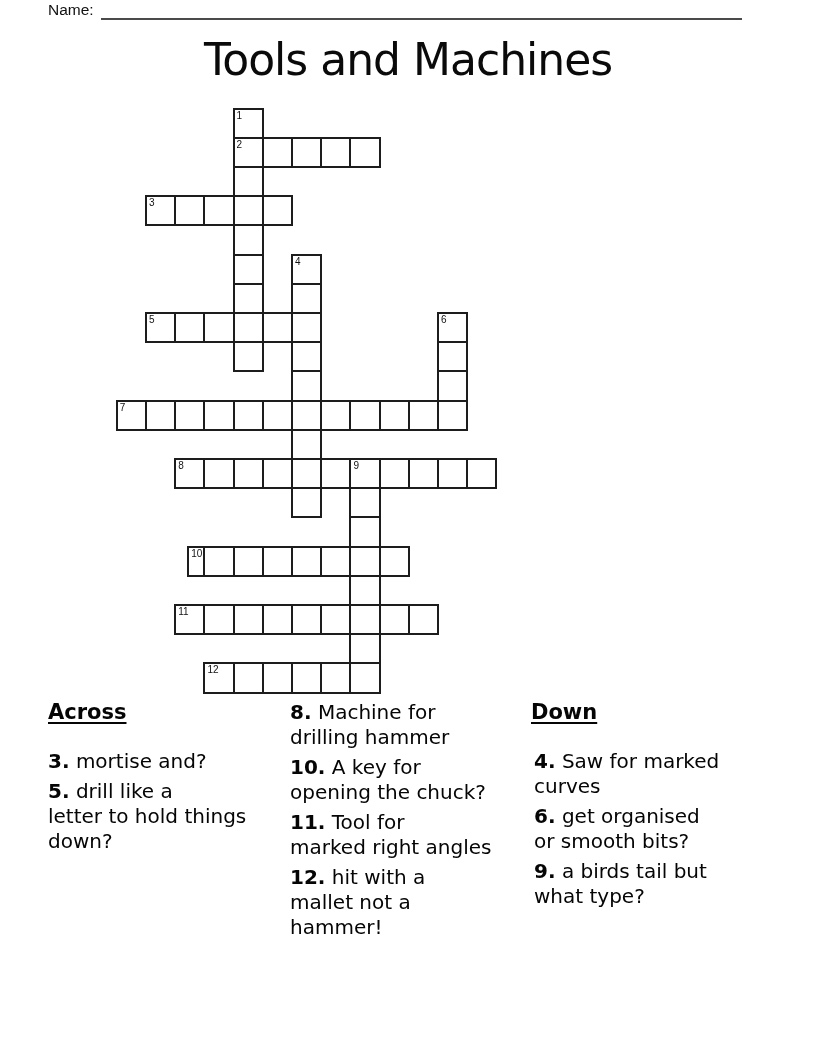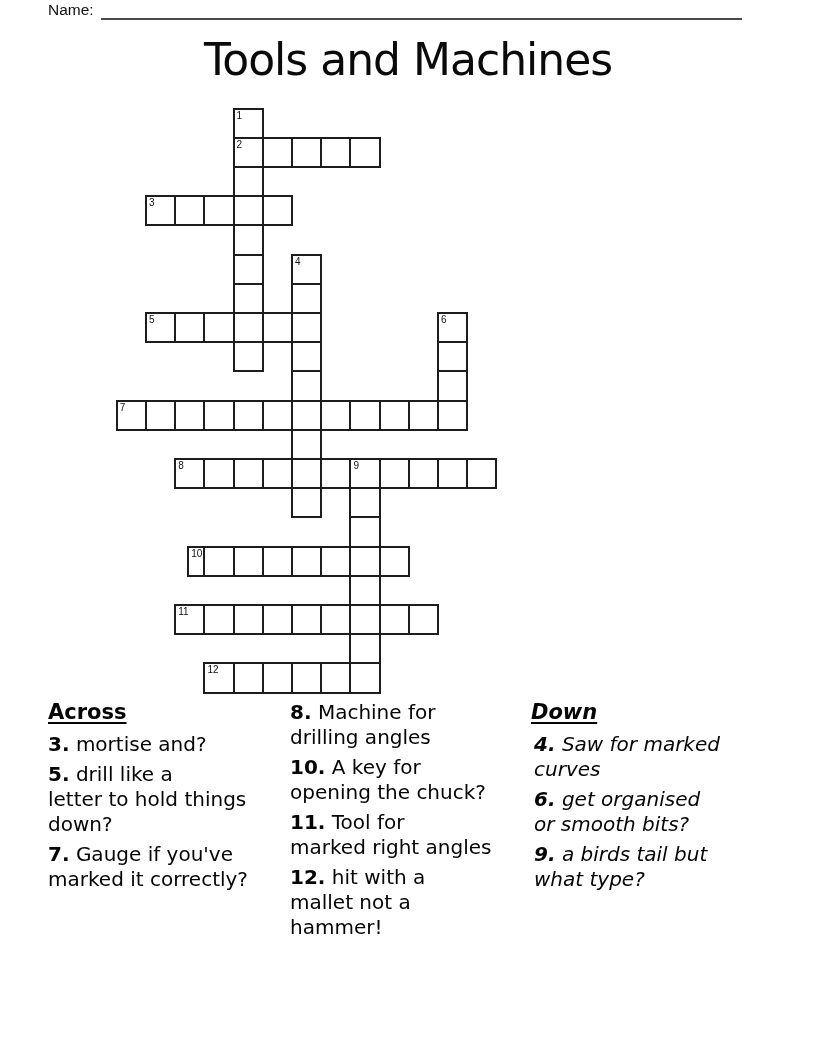--- a/index.html
+++ b/index.html
@@ -29,25 +29,25 @@
   }
   .cellnum{
     position:absolute;left:2px;top:0;
     font-family:"Liberation Sans",sans-serif;font-size:10px;line-height:11px;color:#111;
   }
   
   .clues{position:absolute;top:700px;left:0;width:816px;font-size:20px;line-height:25px;color:#050505;}
   .col{position:absolute;top:0;}
   .col1{left:48px;width:238px;}
   .col2{left:290px;width:242px;}
-  .col3{left:531px;width:245px;font-style:italic;}
+  .col3{left:531px;width:245px;}
   .heading{
     font-weight:bold;font-size:21px;
     text-decoration:underline;text-decoration-thickness:2px;text-underline-offset:3px;
-    margin-bottom:7px;
+    margin-bottom:24px;
   }
   .clue{margin-bottom:5px;}
   .cnum{font-weight:bold;}
   .ctext{white-space:pre-line;}
   .col3 .clue{padding-left:3px;}
 </style>
 </head>
 <body>
 
 <div class="page">
@@ -166,27 +166,25 @@
     </div>
 
   <div class="clues">
 
     <div class="col col1">
       <div class="heading">Across</div>
       <div class="clue"><b class="cnum">3.</b> <span class="ctext">mortise and?</span></div>
       <div class="clue"><b class="cnum">5.</b> <span class="ctext">drill like a
 letter to hold things
 down?</span></div>
-      <div class="clue"><b class="cnum">7.</b> <span class="ctext">Gauge if you've
-marked it correctly?</span></div>
     </div>
 
     <div class="col col2">
       <div class="clue"><b class="cnum">8.</b> <span class="ctext">Machine for
-drilling angles</span></div>
+drilling hammer</span></div>
       <div class="clue"><b class="cnum">10.</b> <span class="ctext">A key for
 opening the chuck?</span></div>
       <div class="clue"><b class="cnum">11.</b> <span class="ctext">Tool for
 marked right angles</span></div>
       <div class="clue"><b class="cnum">12.</b> <span class="ctext">hit with a
 mallet not a
 hammer!</span></div>
     </div>
 
     <div class="col col3">

